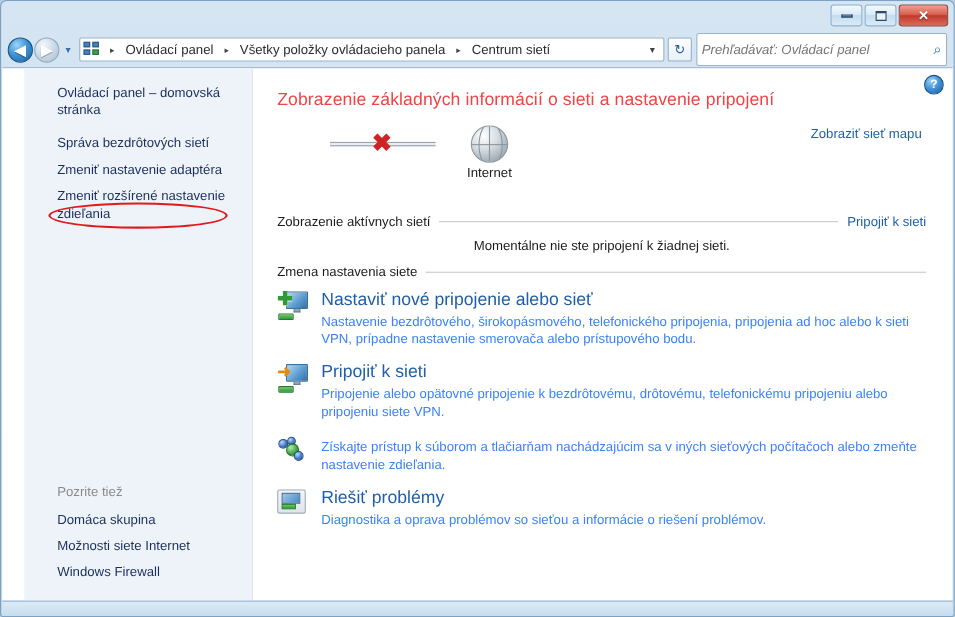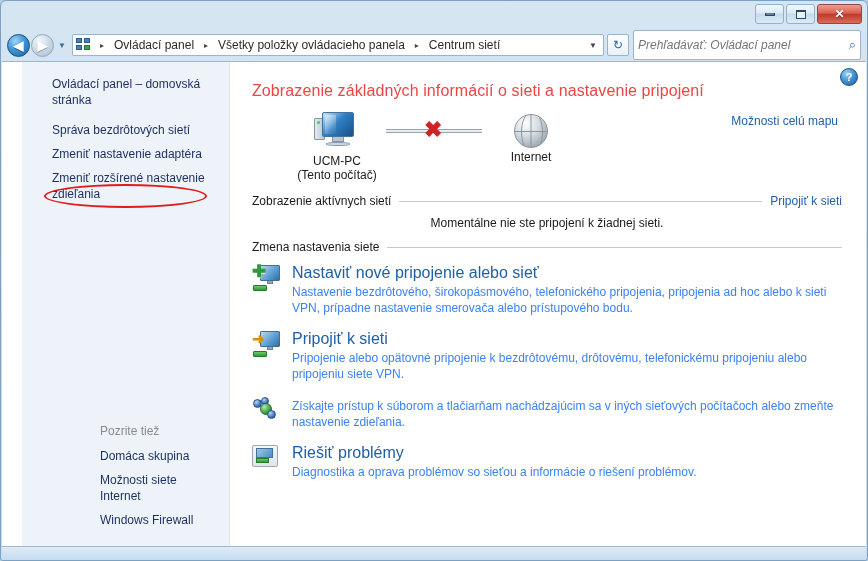--- a/index.html
+++ b/index.html
@@ -135,21 +135,21 @@
     padding: 12px 0 0 0;
     position: relative;
     display: flex; flex-direction: column; margin-left: 20px;
   }
   .side-link {
     font-size: 12px; color: #1a2f5c; line-height: 16px;
     padding: 4px 12px 4px 30px; cursor: default;
   }
   .side-link.home { padding-top: 2px; padding-bottom: 10px; }
   .side-spacer { flex: 1 1 auto; }
-  .side-footer { padding-bottom: 14px; padding-left: 48px; }
+  .side-footer { padding-bottom: 14px; }
   .side-heading {
     font-size: 12px; color: #8b8b8b; padding: 2px 12px 6px 30px;
   }
   .highlight-ellipse {
     position: absolute;
     left: 22px; top: 122px; width: 163px; height: 24px;
     border: 2px solid #e01b1b; border-radius: 50%;
     pointer-events: none;
   }
 
@@ -406,32 +406,22 @@
 
       <div class="highlight-ellipse"></div>
     </div>
 
     <div class="content">
       <div class="help-icon">?</div>
 
       <h1 class="page-title">Zobrazenie základných informácií o sieti a nastavenie pripojení</h1>
 
       <div class="netmap">
-        <div class="map-link">Možnosti celú mapu</div>
+        <div class="map-link">Zobraziť sieť mapu</div>
         <div class="map-nodes">
-          <div class="node">
-            <div class="pc-icon">
-              <span class="tower"></span>
-              <span class="screen"></span>
-              <span class="base"></span>
-              <span class="foot"></span>
-            </div>
-            <div class="node-label">UCM-PC</div>
-            <div class="node-sub">(Tento počítač)</div>
-          </div>
 
           <div class="connector">
             <div class="conn-line"></div>
             <div class="conn-x">✖</div>
           </div>
 
           <div class="node">
             <div class="globe-icon">
               <span class="globe-shade"></span>
             </div>

